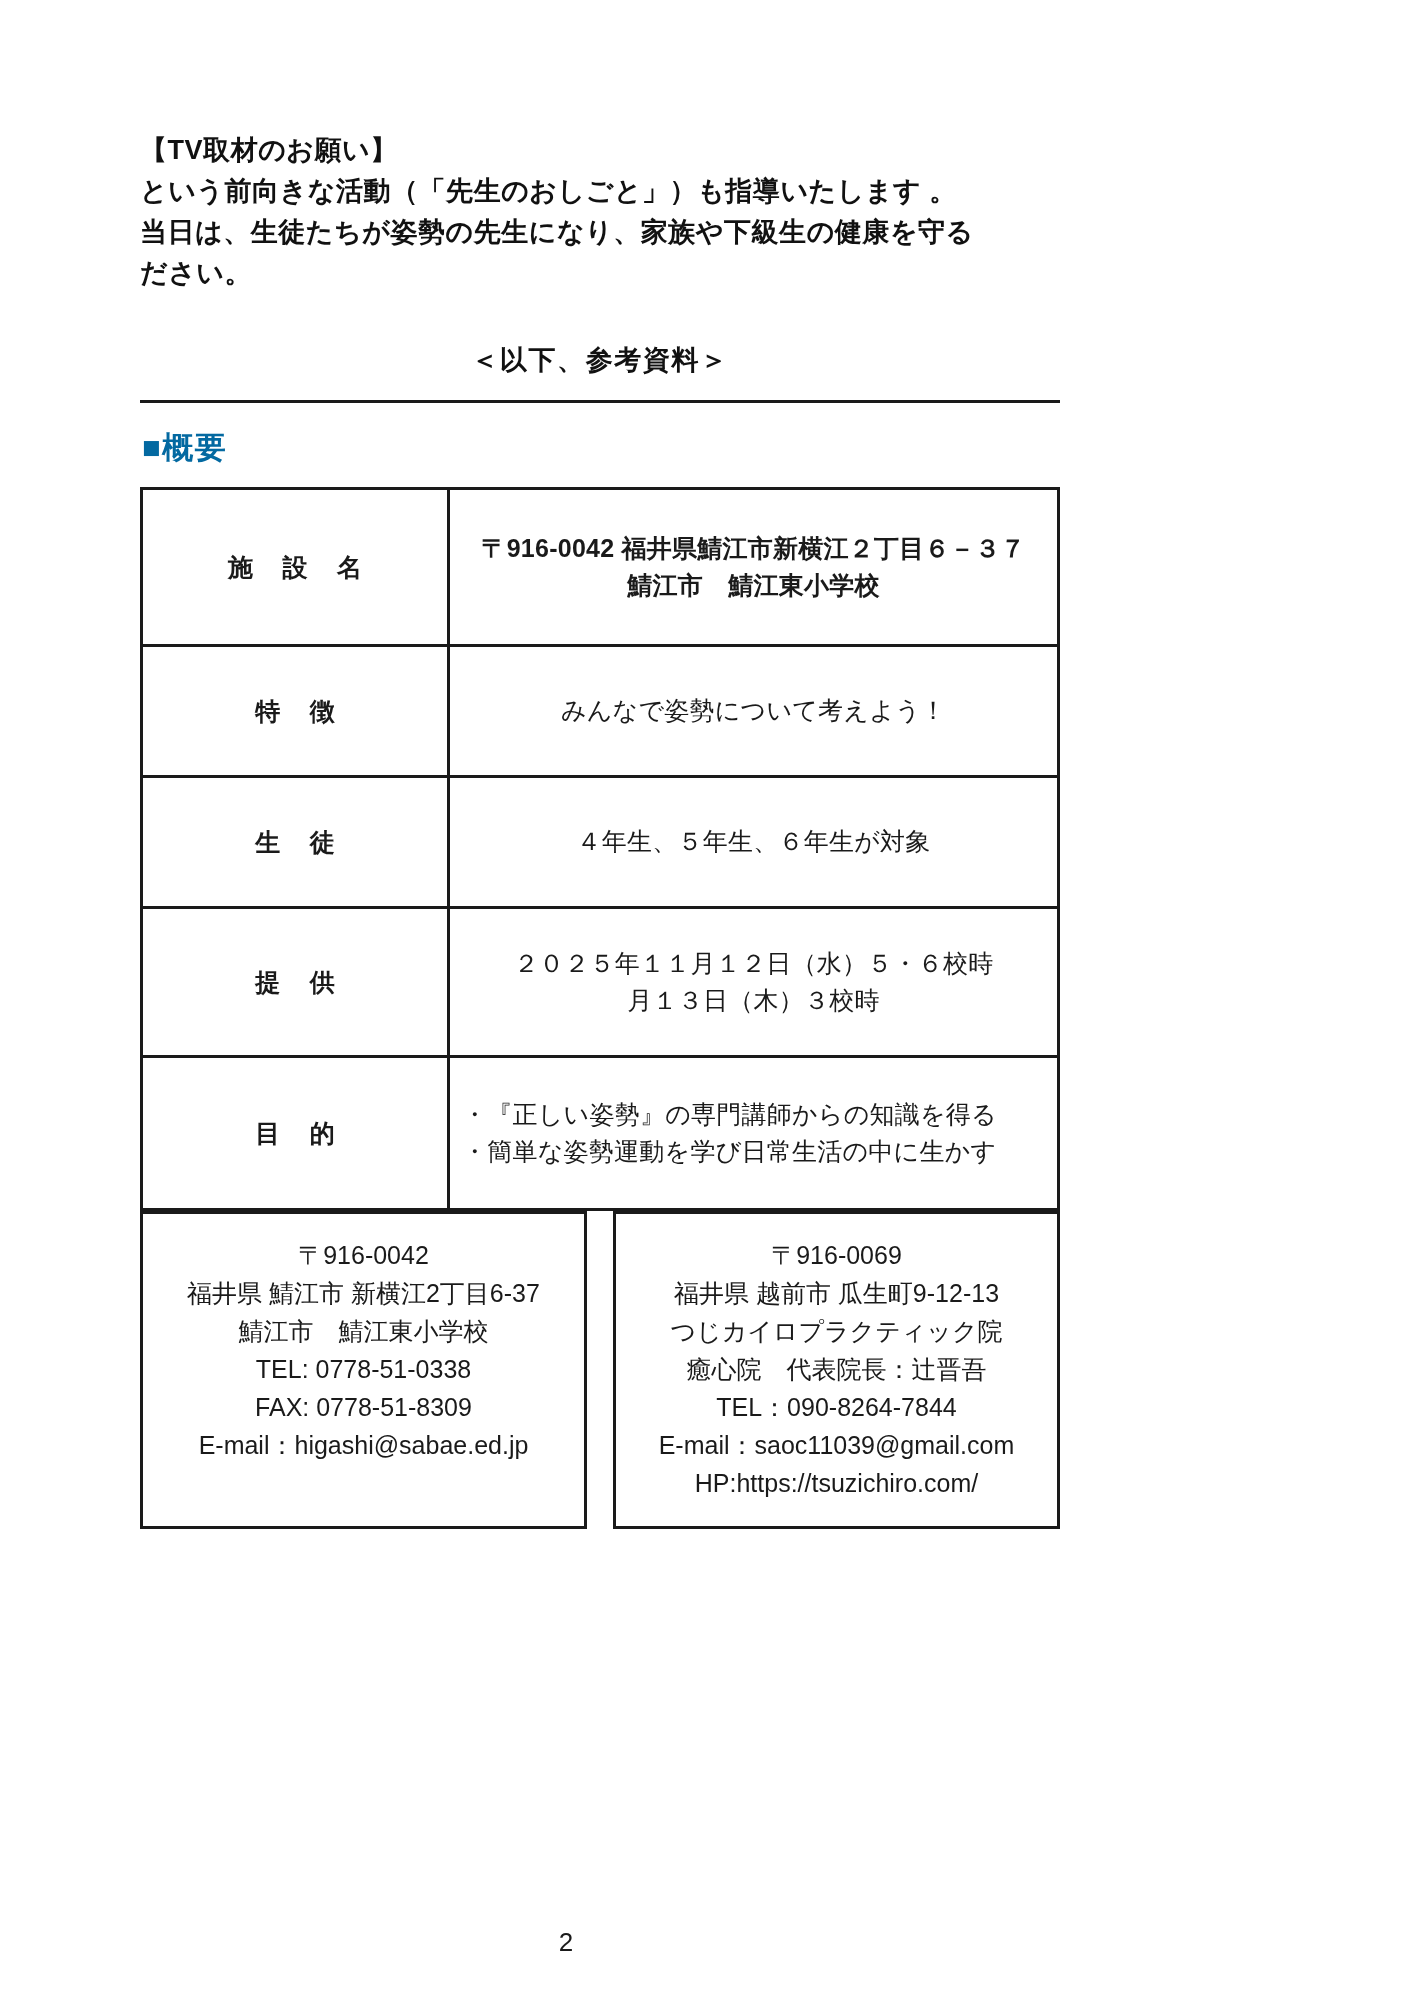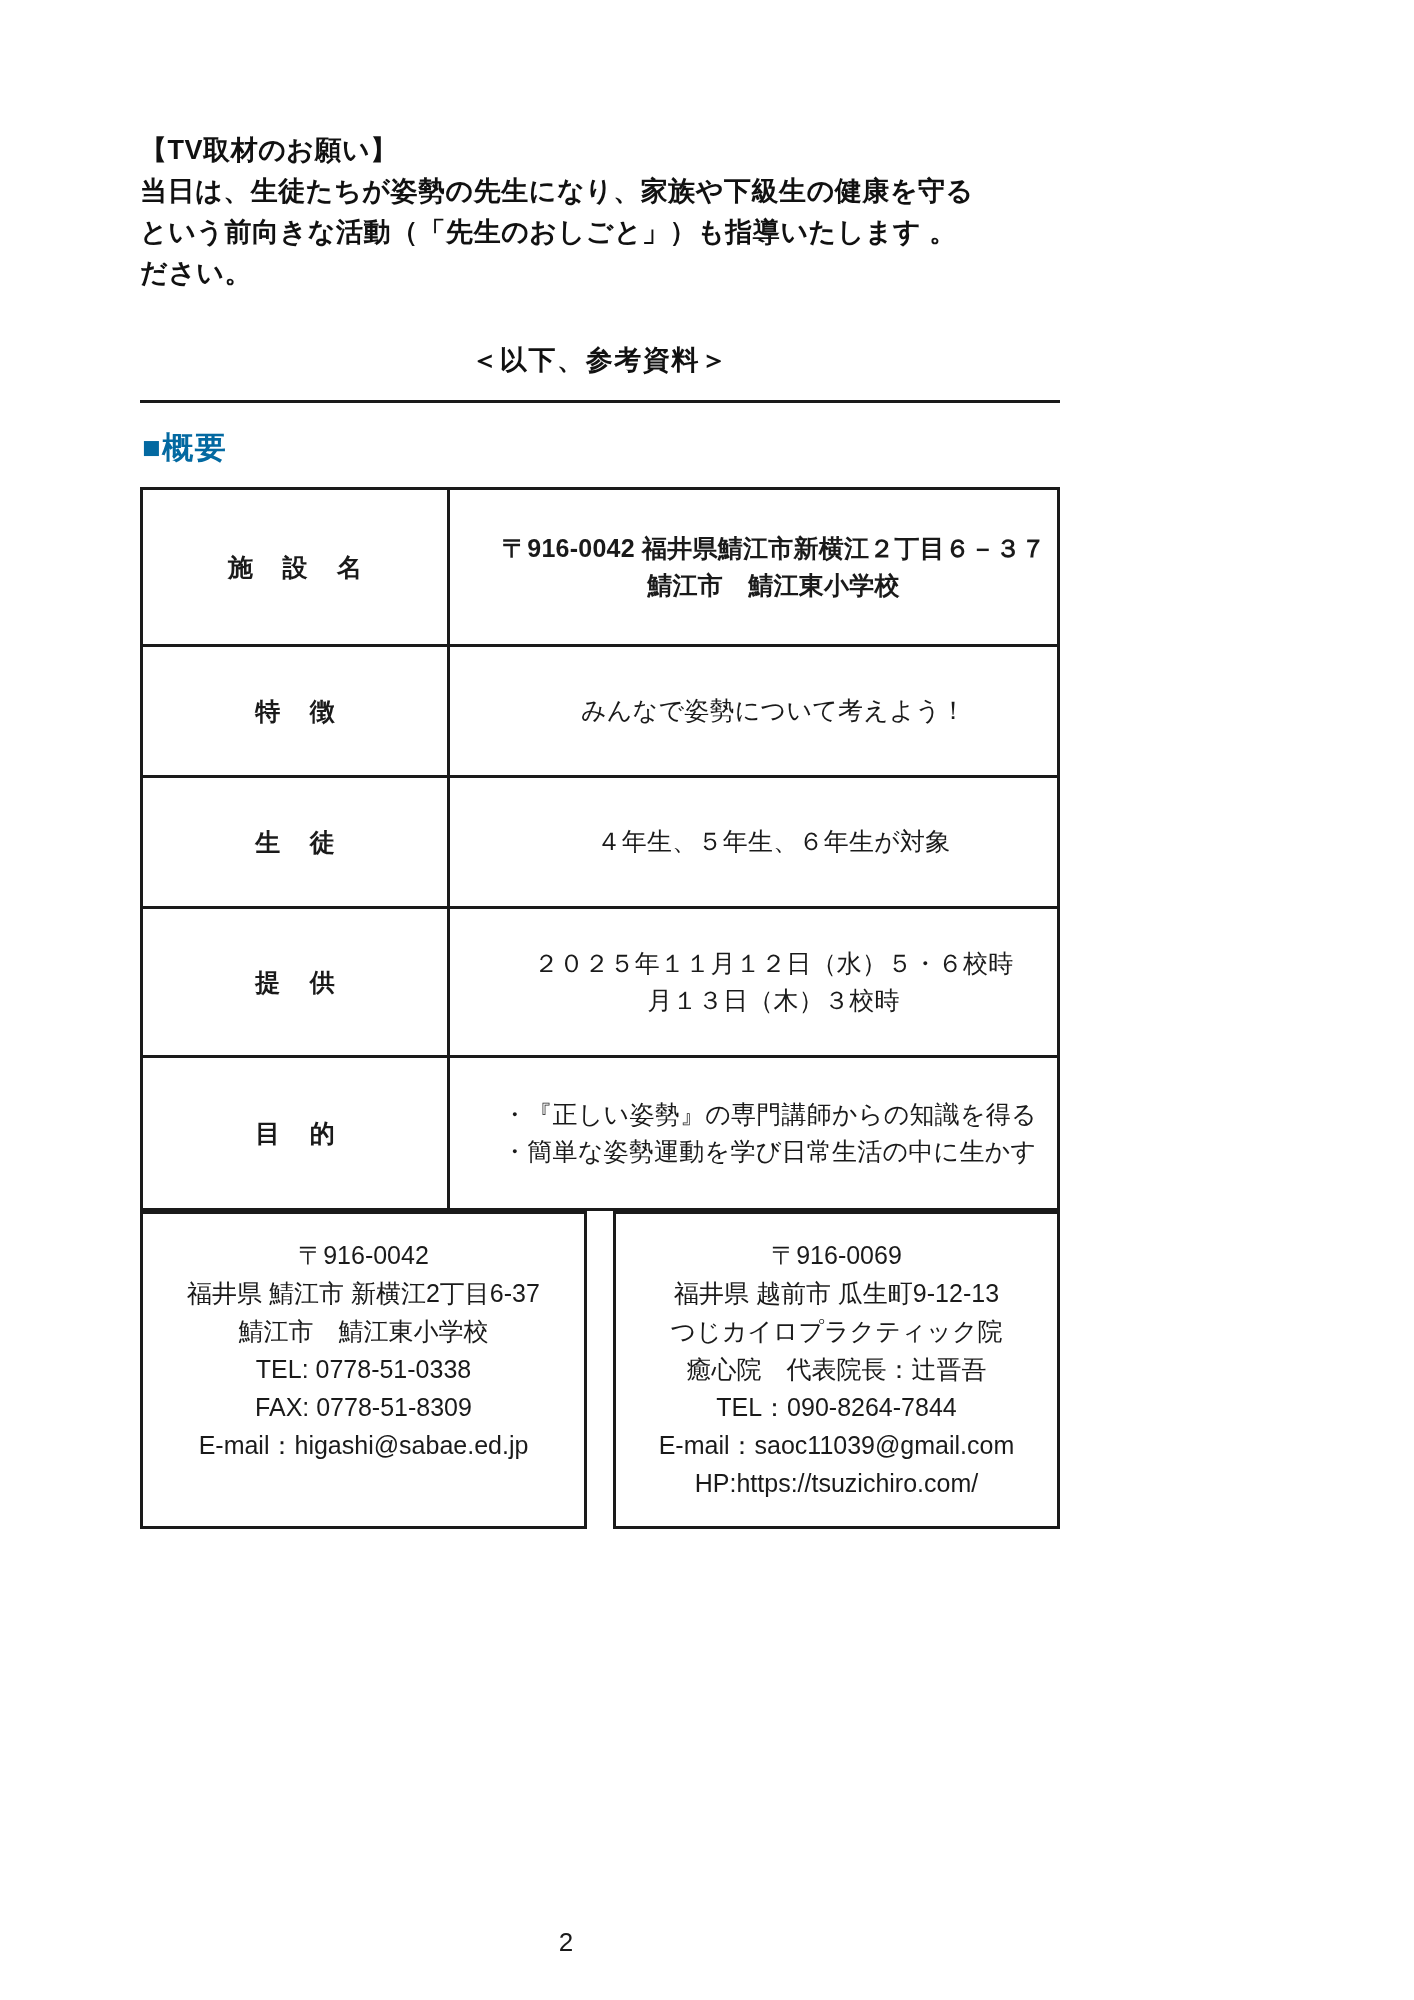--- a/index.html
+++ b/index.html
@@ -82,21 +82,20 @@
     text-indent: 0.45em;
   }
   table.summary td.value {
     font-size: 25px;
     line-height: 1.5;
     letter-spacing: 0.01em;
   }
   table.summary td.value .v-line {
     display: block;
     white-space: pre;
-    margin-left: 40px;
   }
   td.value.bold .v-line { font-weight: 700; }
   td.value.left-lines {
     text-align: center;
   }
   td.value.left-lines .v-line {
     text-align: left;
     display: inline-block;
     white-space: pre;
   }
@@ -144,22 +143,22 @@
     color: #1a1a1a;
   }
 </style>
 </head>
 <body>
 
 <div class="page">
 
   <div class="intro">
     <span class="line">【TV取材のお願い】</span>
+    <span class="line">という前向きな活動（「先生のおしごと」）も指導いたします 。</span>
     <span class="line">当日は、生徒たちが姿勢の先生になり、家族や下級生の健康を守る</span>
-    <span class="line">という前向きな活動（「先生のおしごと」）も指導いたします 。</span>
     <span class="line">ださい。</span>
   </div>
 
   <div class="center-heading">＜以下、参考資料＞</div>
 
   <hr class="hr">
 
   <div class="section-title">■概要</div>
 
   <table class="summary">

